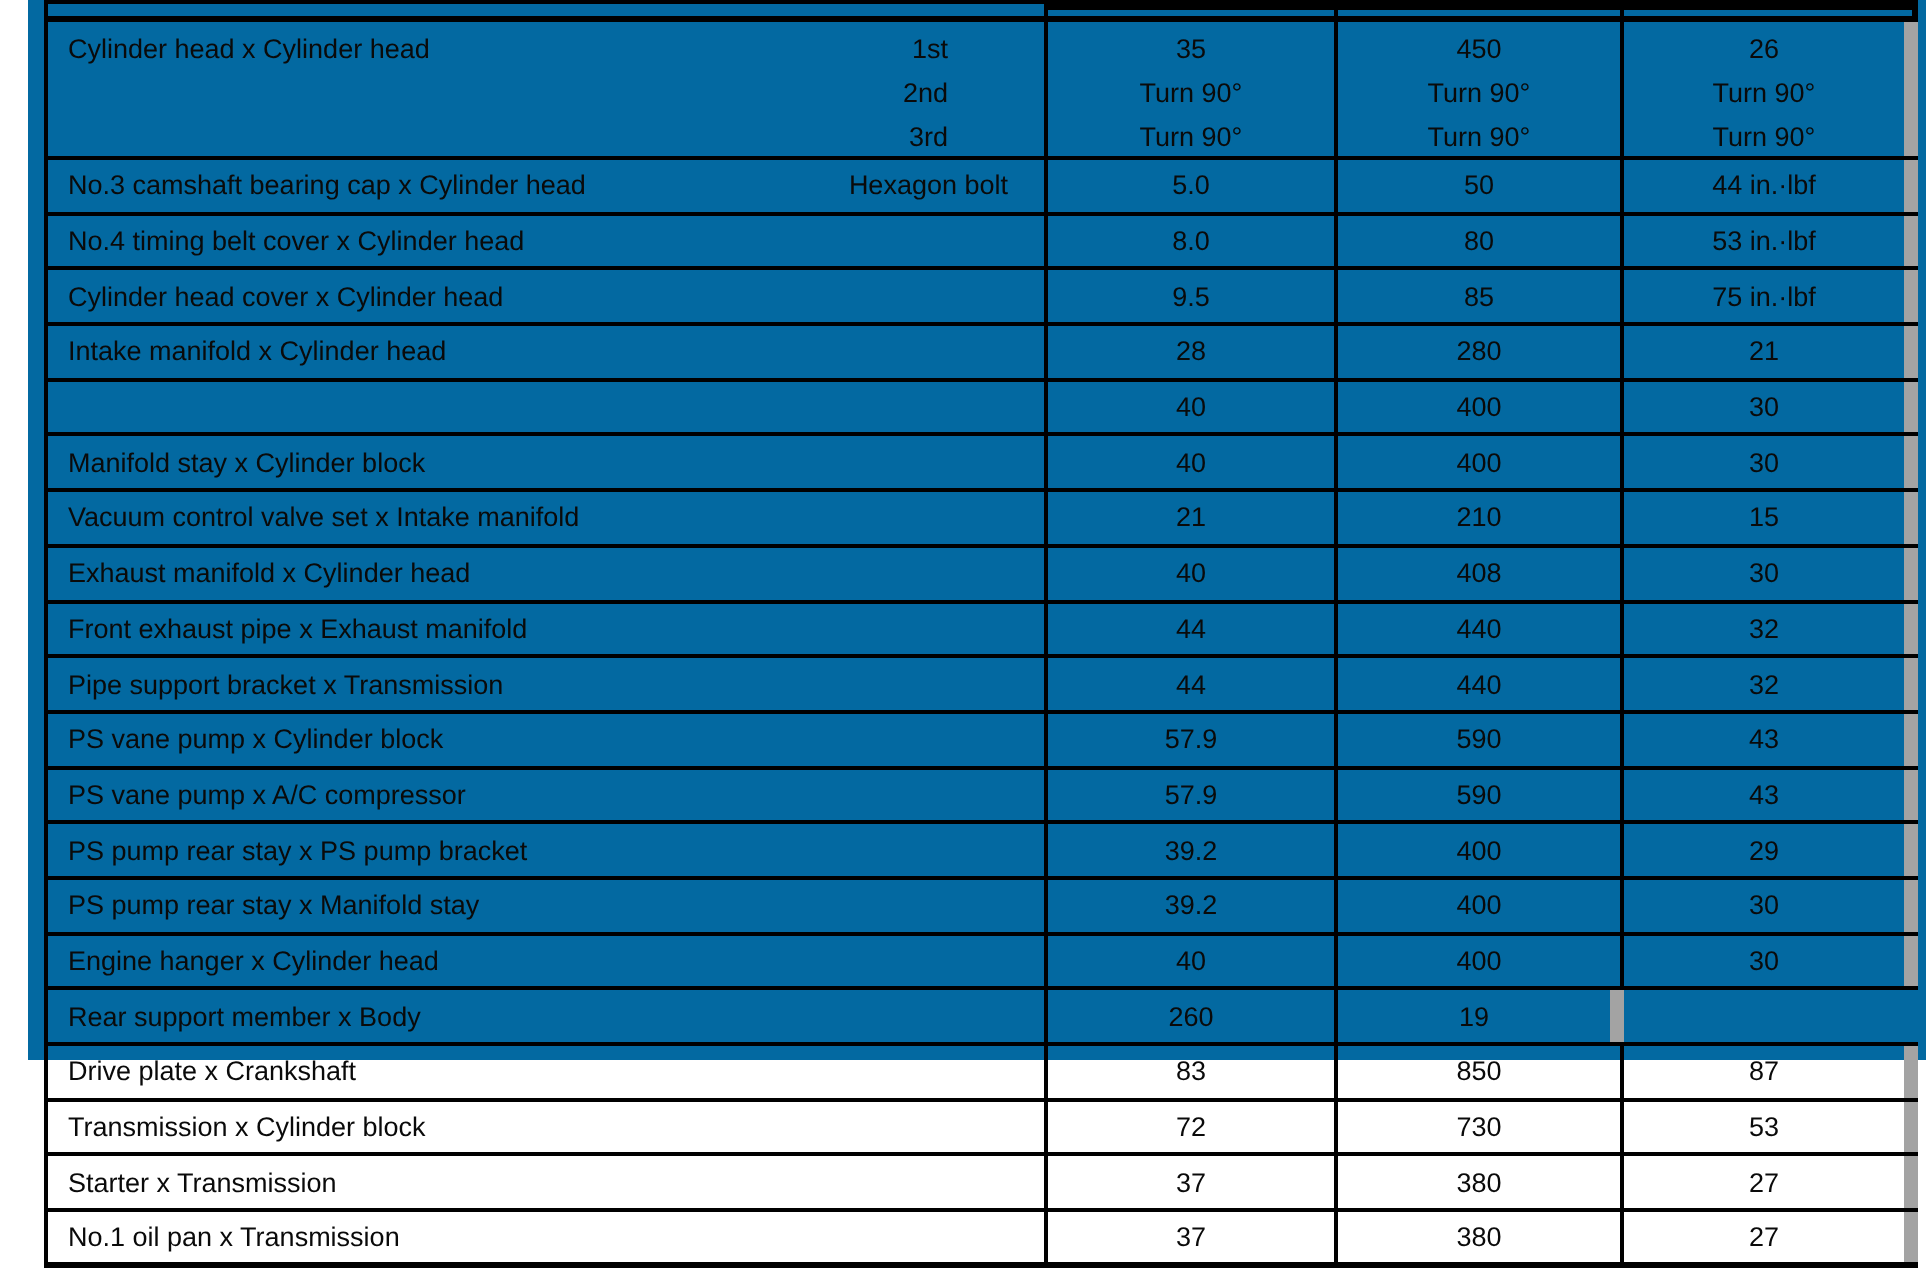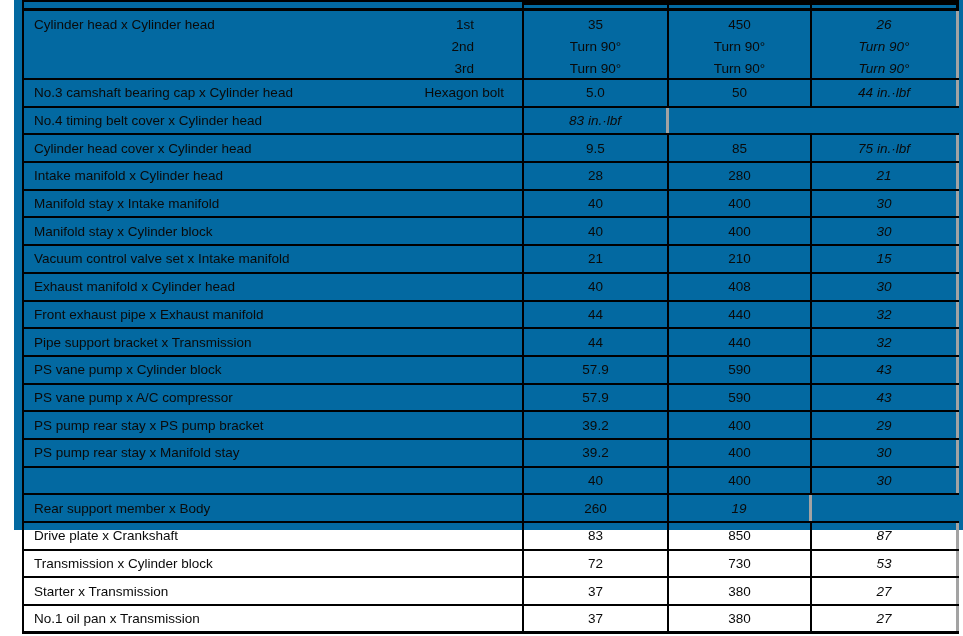--- a/index.html
+++ b/index.html
@@ -46,21 +46,21 @@
   }
   .trow:first-child { border-top: 3px solid #000; }
   .trow:last-child { border-bottom: 3px solid #000; }
   .trow.multi { height: 72px; }
 
   .cell {
     border-right: 2px solid #000;
     font-size: 13.5px;
     overflow: hidden;
   }
-  .cell:last-child { border-right: 3px solid #a3a3a3; font-style: italic; }
+  .cell:last-child { border-right: 7px solid #a3a3a3; }
 
   .cell.part {
     display: flex;
     justify-content: space-between;
     align-items: center;
     padding-left: 10px;
   }
   .multi .cell.part { align-items: flex-start; padding-top: 3px; }
 
   .part-name { white-space: nowrap; }
@@ -141,21 +141,27 @@
           </div>
         </div>
         <div class="grid-row trow">
           <div class="cell part">
             <span class="part-name">No.4 timing belt cover x Cylinder head</span>
             <span class="labels">
               <div class="line"></div>
             </span>
           </div>
           <div class="cell val">
-            <div class="line">83 in.·lbf</div>
+            <div class="line">8.0</div>
+          </div>
+          <div class="cell val">
+            <div class="line">80</div>
+          </div>
+          <div class="cell val">
+            <div class="line">53 in.·lbf</div>
           </div>
         </div>
         <div class="grid-row trow">
           <div class="cell part">
             <span class="part-name">Cylinder head cover x Cylinder head</span>
             <span class="labels">
               <div class="line"></div>
             </span>
           </div>
           <div class="cell val">
@@ -180,21 +186,20 @@
           </div>
           <div class="cell val">
             <div class="line">280</div>
           </div>
           <div class="cell val">
             <div class="line">21</div>
           </div>
         </div>
         <div class="grid-row trow">
           <div class="cell part">
-            <span class="part-name">Manifold stay x Intake manifold</span>
             <span class="labels">
               <div class="line"></div>
             </span>
           </div>
           <div class="cell val">
             <div class="line">40</div>
           </div>
           <div class="cell val">
             <div class="line">400</div>
           </div>
@@ -350,20 +355,21 @@
           </div>
           <div class="cell val">
             <div class="line">400</div>
           </div>
           <div class="cell val">
             <div class="line">30</div>
           </div>
         </div>
         <div class="grid-row trow">
           <div class="cell part">
+            <span class="part-name">Engine hanger x Cylinder head</span>
             <span class="labels">
               <div class="line"></div>
             </span>
           </div>
           <div class="cell val">
             <div class="line">40</div>
           </div>
           <div class="cell val">
             <div class="line">400</div>
           </div>

